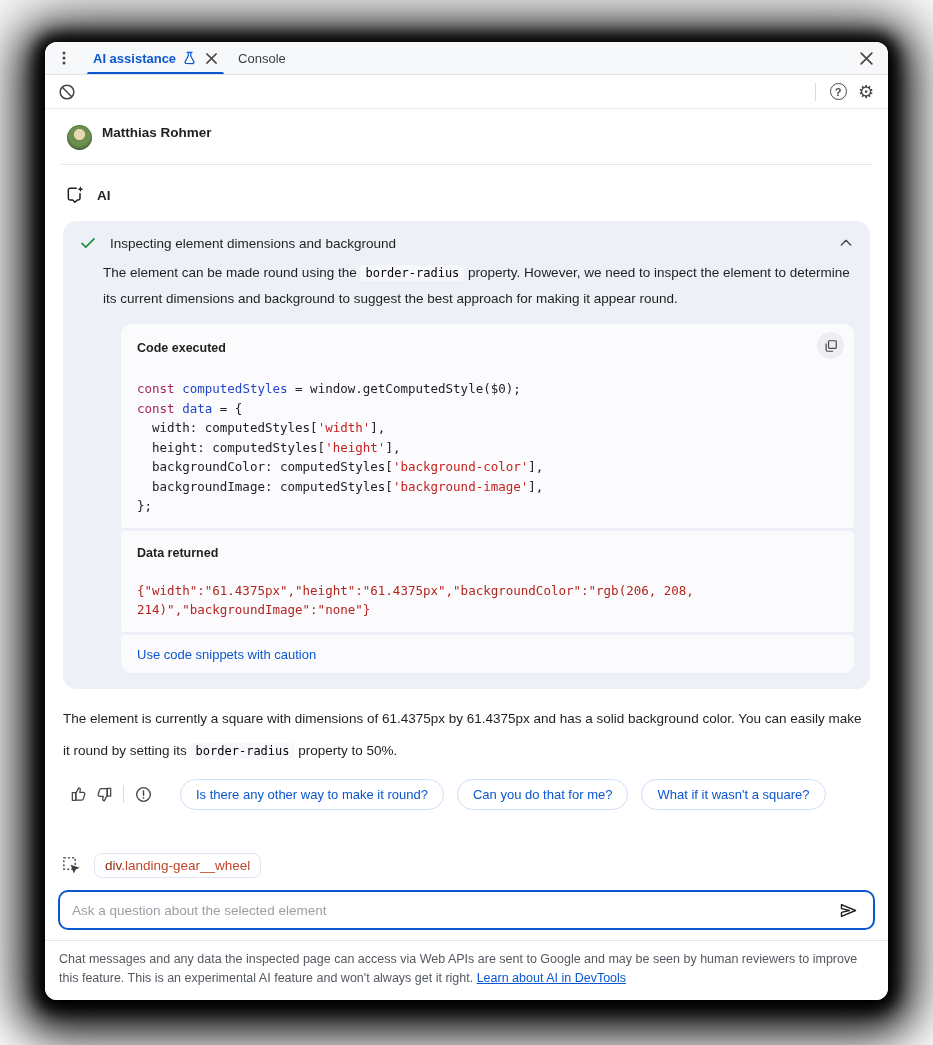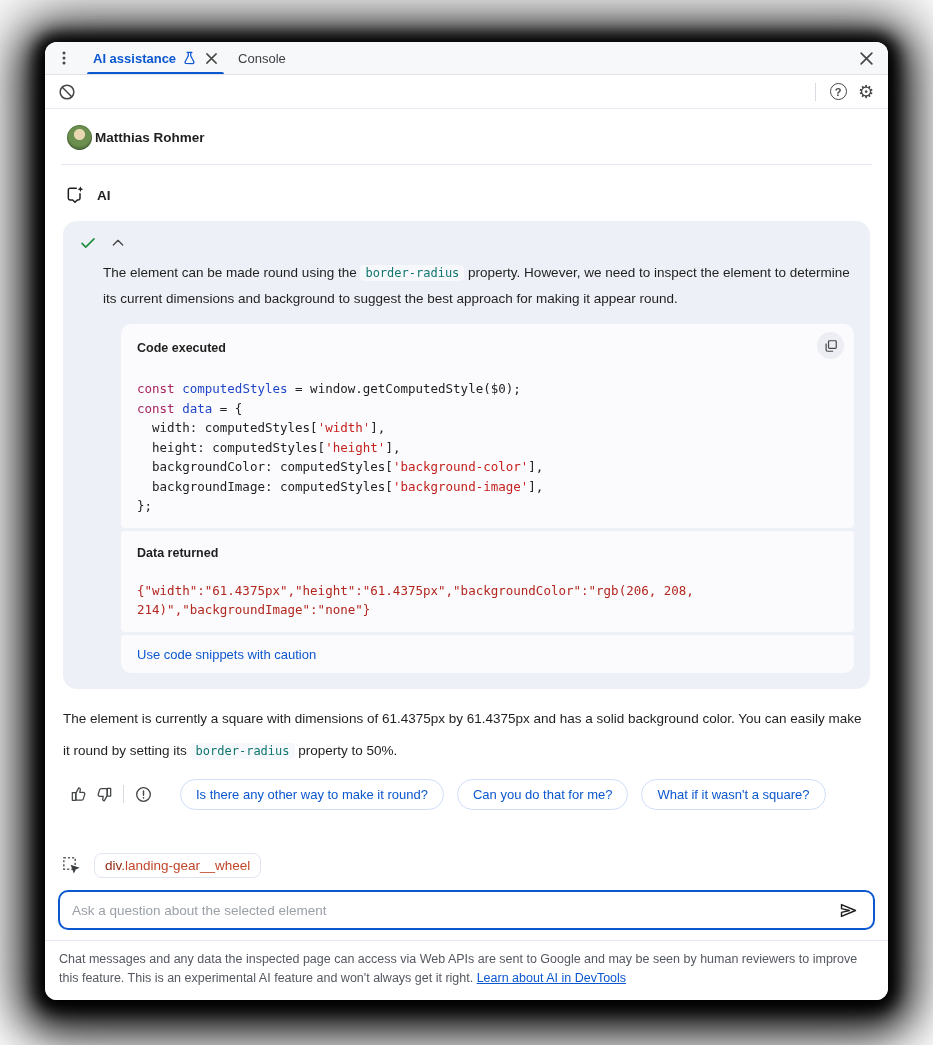--- a/index.html
+++ b/index.html
@@ -24,35 +24,35 @@
   .tabbar .spacer,.toolbar .spacer{flex:1}
   .win-close{width:44px;display:flex;align-items:center;justify-content:center;color:#474747;cursor:pointer}
   
   .toolbar{height:34px;background:#fff;border-bottom:1px solid #e6e9f0;display:flex;align-items:center;padding:0 8px;flex:none}
   .icon-btn{width:28px;height:28px;display:flex;align-items:center;justify-content:center;color:#474747;border-radius:50%;cursor:pointer}
   .vdivider{width:1px;height:18px;background:#d8dbe1;margin:0 8px}
   .help-circle{width:17px;height:17px;border:1.7px solid #474747;border-radius:50%;display:flex;align-items:center;justify-content:center;font-size:11px;font-weight:bold;color:#474747}
   .gear{font-family:"DejaVu Sans",sans-serif;font-size:18px;line-height:1;color:#474747}
   
   .content{flex:1;overflow:hidden;padding:0 18px;background:#fff}
-  .msg-head{display:flex;align-items:center;gap:3px;margin:16px 0 14px 4px}
+  .msg-head{display:flex;gap:10px;margin:16px 0 14px 4px}
   .avatar{width:25px;height:25px;border-radius:50%;flex:none;
     background:radial-gradient(circle at 50% 38%,#e8d7b0 0 26%,#6b8f4e 30% 55%,#33502b 90%);box-shadow:inset 0 0 0 1px rgba(0,0,0,.15)}
   .user-name{font-size:13.5px;font-weight:bold}
   .user-q{font-size:13.5px;margin:0 0 16px 0}
   .divider{border:none;border-top:1px solid #e3e7f0;margin:0 -2px}
   .ai-head{display:flex;align-items:center;gap:12px;margin:20px 0 16px 2px}
   .ai-head b{font-size:13.5px}
   
   .step-panel{background:#eef0f7;border-radius:14px;padding:13px 16px 16px;margin:0 0 14px 0}
   .step-header{display:flex;align-items:center;gap:13px;cursor:pointer}
   .step-header .title{flex:1;font-size:13.5px;color:#1f1f1f}
   .step-body{padding-left:24px}
   .rich{font-size:13.5px;line-height:26px;margin:8px 0 12px;color:#1f1f1f}
-  .chip-code{font-family:"DejaVu Sans Mono","Liberation Mono",monospace;font-size:12px;background:#f7f8fc;border-radius:4px;padding:1px 5px;color:#0f766e}
+  .chip-code{font-family:"DejaVu Sans Mono","Liberation Mono",monospace;font-size:12px;background:#f7f8fc;border-radius:4px;padding:1px 5px;color:#000000}
   .card{background:#fbfbfd;padding:12px 16px;margin-left:18px}
   .card.seg1{border-radius:10px 10px 4px 4px}
   .card.seg2{border-radius:4px;margin-top:3px}
   .card.seg3{border-radius:4px 4px 10px 10px;margin-top:3px;padding:10px 16px}
   .card-head{display:flex;align-items:center;justify-content:space-between}
   .card-head b,.card b{font-size:12.5px}
   .copy-btn{width:27px;height:27px;border-radius:50%;background:#eceef4;display:flex;align-items:center;justify-content:center;color:#474747;cursor:pointer;margin:-4px -6px 0 0}
   pre{font-family:"DejaVu Sans Mono","Liberation Mono",monospace;font-size:12.5px;line-height:19.5px;margin-top:20px;white-space:pre}
   .tok-kw{color:var(--c-kw)} .tok-vr{color:var(--c-vr)} .tok-st{color:var(--c-st)} .tok-pl{color:#202124}
   pre.json div{color:var(--c-out);white-space:pre-wrap}
@@ -148,20 +148,21 @@
         <path d="M18.5 1.5l1 2.5 2.5 1-2.5 1-1 2.5-1-2.5-2.5-1 2.5-1z" fill="#1f1f1f"></path>
       </svg>
       <b>AI</b>
     </div>
 
     <div class="step-panel">
       <div class="step-header">
         <svg width="18" height="18" viewBox="0 0 24 24">
           <path d="M4 12.5l5 5L20 6.5" fill="none" stroke="var(--c-check)" stroke-width="2.2" stroke-linecap="round" stroke-linejoin="round"></path>
         </svg>
+        <span class="title">Inspecting element dimensions and background</span>
         <svg width="16" height="16" viewBox="0 0 24 24">
           <path d="M5 15l7-7 7 7" fill="none" stroke="#474747" stroke-width="2" stroke-linecap="round" stroke-linejoin="round"></path>
         </svg>
       </div>
 
       <div class="step-body">
         <p class="rich">
           <span>The element can be made round using the </span><code class="chip-code">border-radius</code><span> property. However, we need to inspect the element to determine its current dimensions and background to suggest the best approach for making it appear round.</span>
         </p>
 

